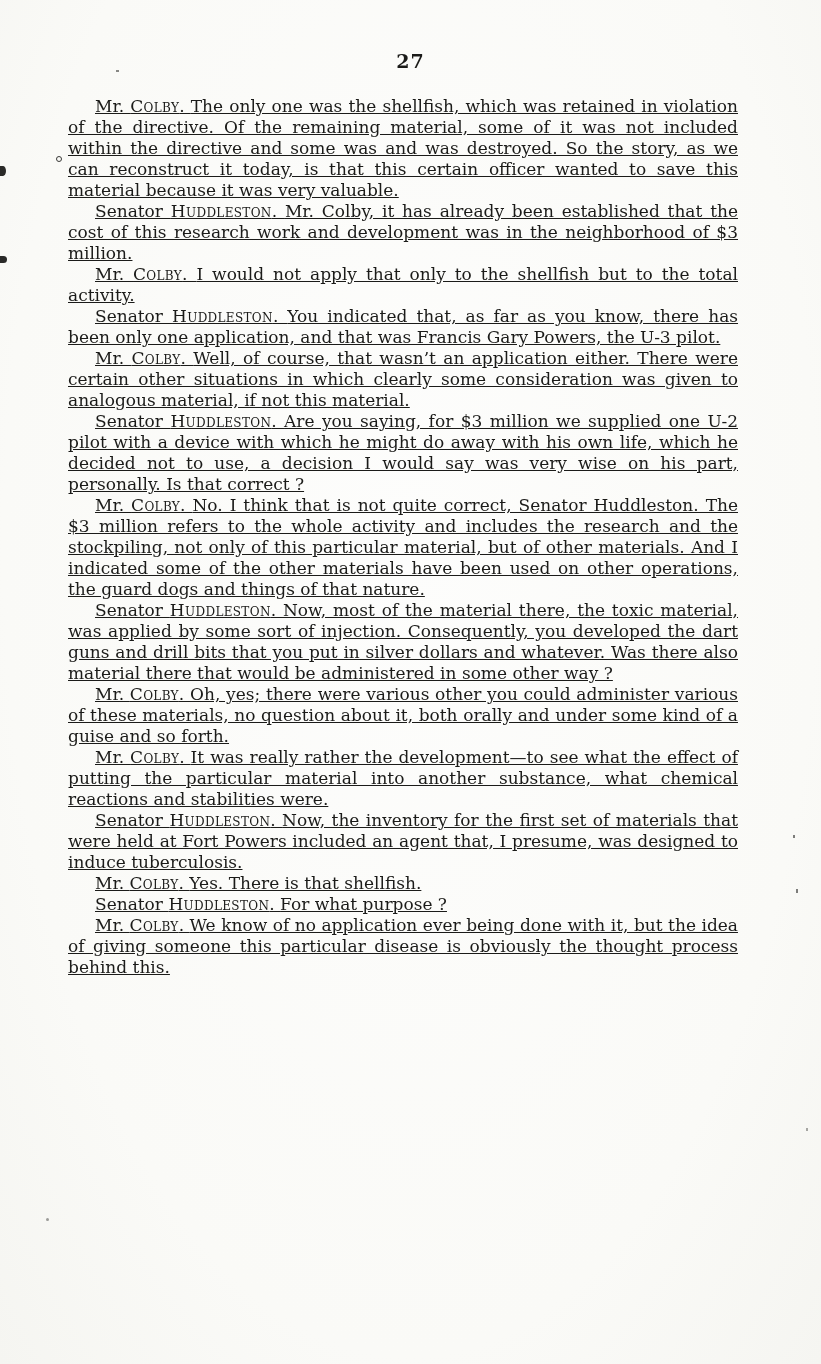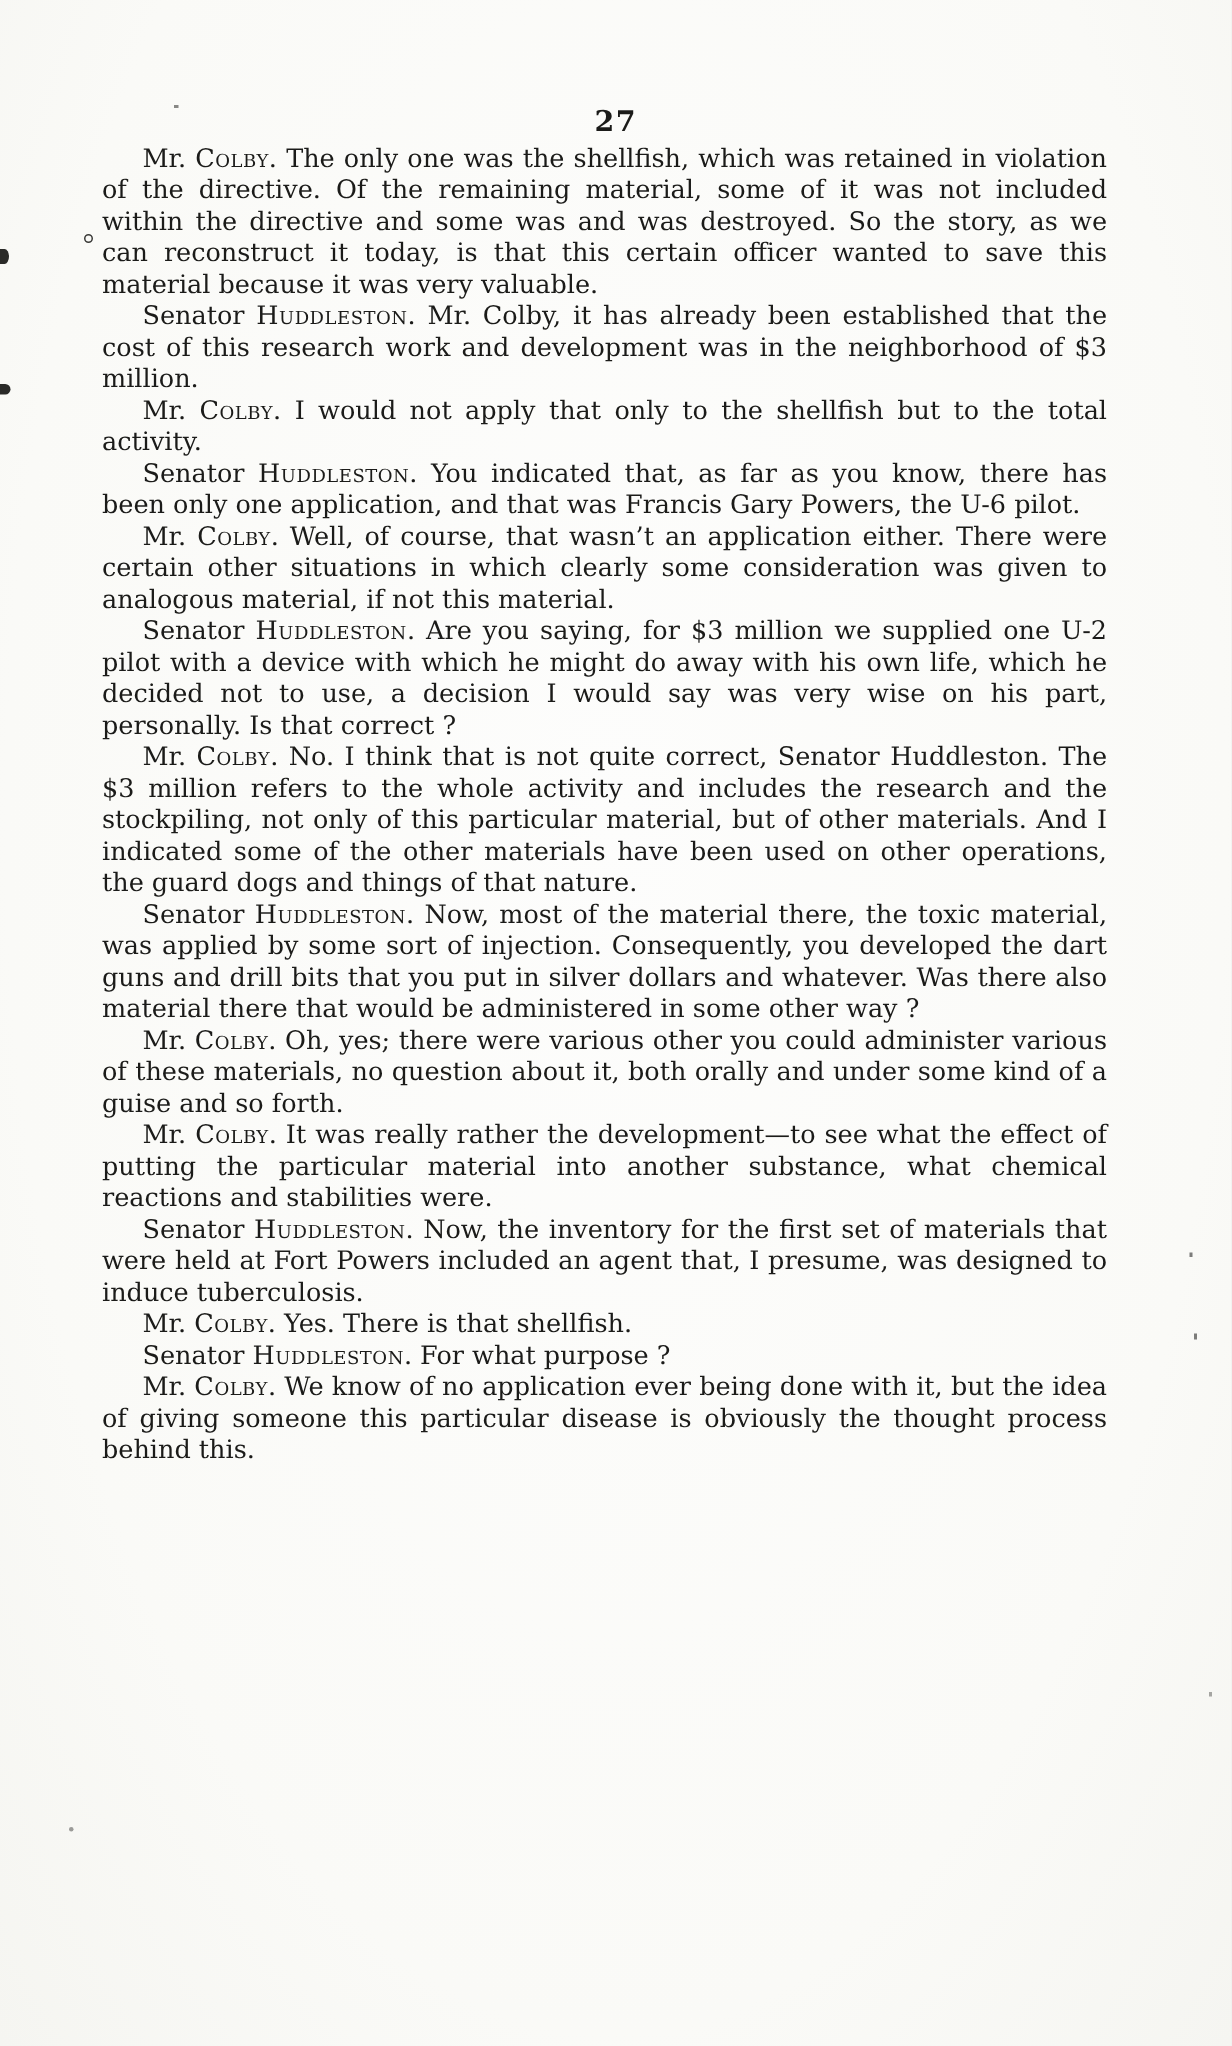--- a/index.html
+++ b/index.html
@@ -13,35 +13,36 @@
     height: 1364px;
     margin: 0;
     background: #fcfcfa;
     background-image: radial-gradient(ellipse at 50% 40%, #fdfdfc 0%, #fafaf7 70%, #f5f5f1 100%);
     overflow: hidden;
     font-family: "DejaVu Serif", "Liberation Serif", serif;
     color: #1b1b19;
   }
   .page-number {
     margin: 0 auto;
-    padding-top: 70px;
+    padding-top: 50px;
     width: 670px;
     text-align: center;
     font-size: 19px;
     font-weight: bold;
     letter-spacing: 1px;
   }
   .transcript {
     position: absolute;
     left: 68px;
     top: 96px;
     width: 670px;
     font-size: 17px;
     line-height: 21px;
     text-align: justify;
+    text-decoration: underline;
   }
   .speech {
     margin: 0;
     padding: 0;
     text-indent: 27px;
   }
   .sc {
     font-variant: small-caps;
     letter-spacing: 0.02em;
   }
@@ -65,21 +66,21 @@
 <div class="page">
   <div class="page-number">27</div>
 
   <div class="transcript">
   <p class="speech"><span><span>Mr. </span><span class="sc">Colby</span><span>. </span></span><span>The only one was the shellfish, which was retained in violation of the directive. Of the remaining material, some of it was not included within the directive and some was and was destroyed. So the story, as we can reconstruct it today, is that this certain officer wanted to save this material because it was very valuable.</span></p>
 
   <p class="speech"><span><span>Senator </span><span class="sc">Huddleston</span><span>. </span></span><span>Mr. Colby, it has already been established that the cost of this research work and development was in the neighborhood of $3 million.</span></p>
 
   <p class="speech"><span><span>Mr. </span><span class="sc">Colby</span><span>. </span></span><span>I would not apply that only to the shellfish but to the total activity.</span></p>
 
-  <p class="speech"><span><span>Senator </span><span class="sc">Huddleston</span><span>. </span></span><span>You indicated that, as far as you know, there has been only one application, and that was Francis Gary Powers, the U-6 pilot.</span></p>
+  <p class="speech"><span><span>Senator </span><span class="sc">Huddleston</span><span>. </span></span><span>You indicated that, as far as you know, there has been only one application, and that was Francis Gary Powers, the U-3 pilot.</span></p>
 
   <p class="speech"><span><span>Mr. </span><span class="sc">Colby</span><span>. </span></span><span>Well, of course, that wasn’t an application either. There were certain other situations in which clearly some consideration was given to analogous material, if not this material.</span></p>
 
   <p class="speech"><span><span>Senator </span><span class="sc">Huddleston</span><span>. </span></span><span>Are you saying, for $3 million we supplied one U-2 pilot with a device with which he might do away with his own life, which he decided not to use, a decision I would say was very wise on his part, personally. Is that correct&nbsp;?</span></p>
 
   <p class="speech"><span><span>Mr. </span><span class="sc">Colby</span><span>. </span></span><span>No. I think that is not quite correct, Senator Huddleston. The $3 million refers to the whole activity and includes the research and the stockpiling, not only of this particular material, but of other materials. And I indicated some of the other materials have been used on other operations, the guard dogs and things of that nature.</span></p>
 
   <p class="speech"><span><span>Senator </span><span class="sc">Huddleston</span><span>. </span></span><span>Now, most of the material there, the toxic material, was applied by some sort of injection. Consequently, you developed the dart guns and drill bits that you put in silver dollars and whatever. Was there also material there that would be administered in some other way&nbsp;?</span></p>
 
   <p class="speech"><span><span>Mr. </span><span class="sc">Colby</span><span>. </span></span><span>Oh, yes; there were various other you could administer various of these materials, no question about it, both orally and under some kind of a guise and so forth.</span></p>

